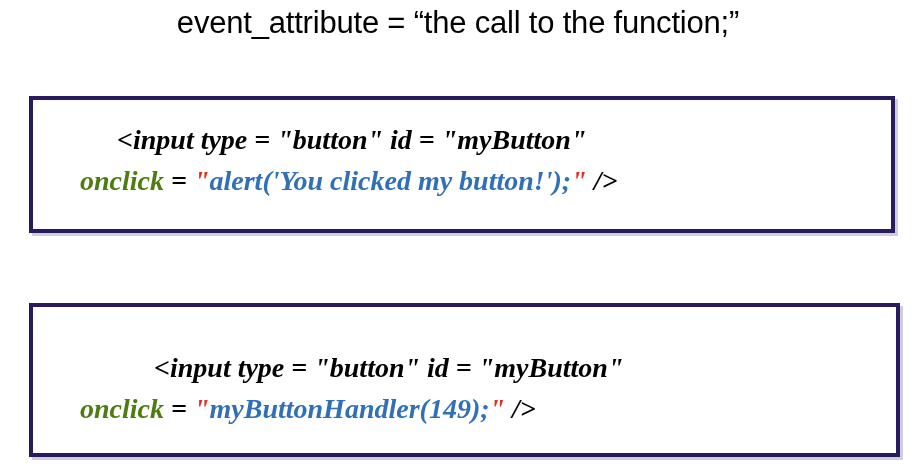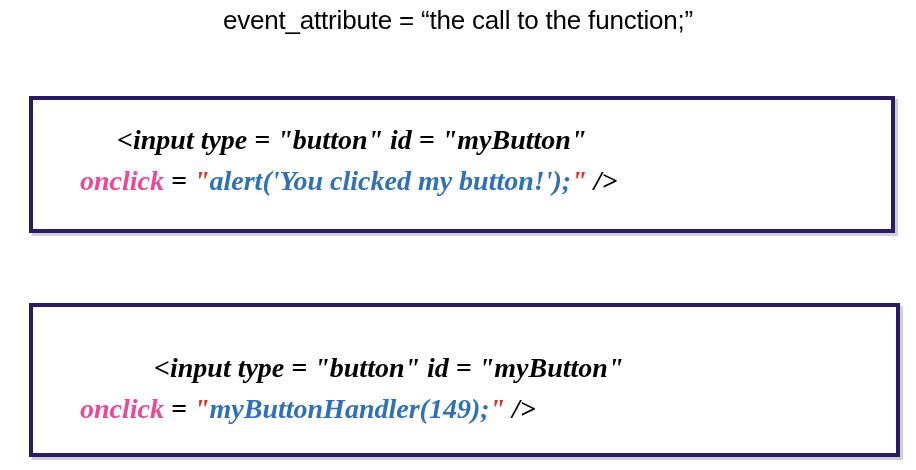--- a/index.html
+++ b/index.html
@@ -16,21 +16,21 @@
   }
 
   
   .title {
     position: absolute;
     left: 0;
     top: 5px;
     width: 916px;
     text-align: center;
     font-family: "Liberation Sans", sans-serif;
-    font-size: 26px;
+    font-size: 31px;
     font-weight: 400;
     color: #000000;
     letter-spacing: -0.2px;
     white-space: nowrap;
   }
 
   
   .code-box {
     position: absolute;
     background: #ffffff;
@@ -72,21 +72,21 @@
     white-space: nowrap;
   }
   .line-indent-1 {
     padding-left: 37px;
   }
   .line-indent-2 {
     padding-left: 74px;
   }
 
   .tok-plain  { color: #000000; }
-  .tok-attr   { color: #ec4899; }
+  .tok-attr   { color: #4d7c0f; }
   .tok-quote  { color: #E03020; }
   .tok-string { color: #3070B8; margin-top: 16px; }
 </style>
 </head>
 <body>
 
 <div class="title">event_attribute = “the call to the function;”</div>
 
 <div class="code-box code-box-1">
   <div class="code-lines">

